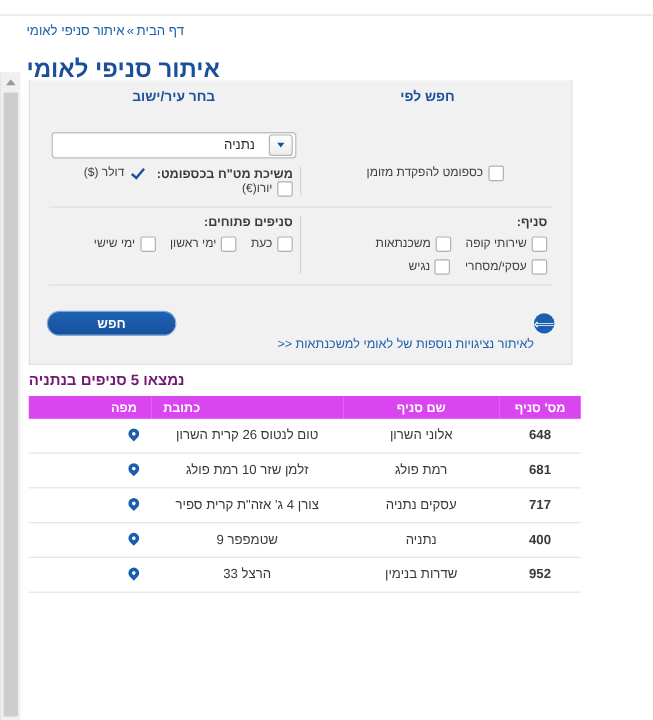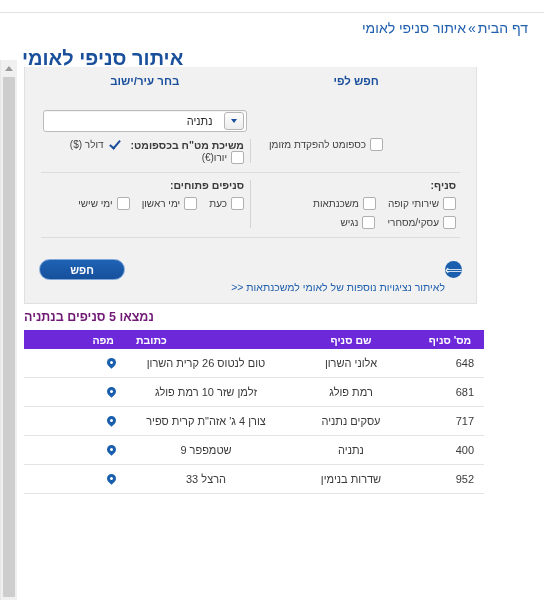--- a/index.html
+++ b/index.html
@@ -33,22 +33,22 @@
     height: 1px;
     background: #e2e2e2;
   }
 
   
   .breadcrumb {
     position: absolute;
     top: 20px;
     right: 16px;
     left: 22px;
-    text-align: right;
-    font-size: 14px;
+    text-align: left;
+    font-size: 11px;
     color: #2060ae;
     letter-spacing: 0;
     white-space: nowrap;
     direction: rtl;
   }
   .breadcrumb .crumb { color: #2060ae; }
   .breadcrumb .sep { color: #2060ae; margin: 0 2px; }
 
   
   .page-title {
@@ -149,21 +149,21 @@
   .filter-half {
     flex: 1 1 50%;
     box-sizing: border-box;
     padding: 0 6px;
     display: flex;
     flex-direction: row;
     align-items: center;
     justify-content: flex-start;
     flex-wrap: wrap;
   }
-  .filter-half.right-half { justify-content: flex-end; }
+  .filter-half.right-half { justify-content: center; }
   .vsep {
     width: 1px;
     align-self: stretch;
     background: #d4d4d4;
     margin: 1px 0;
     flex: 0 0 auto;
   }
 
   .hrule {
     height: 1px;
@@ -240,21 +240,21 @@
   
   .action-bar {
     display: flex;
     flex-direction: row;
     align-items: center;
     justify-content: space-between;
     padding: 8px 14px 10px 14px;
     box-sizing: border-box;
   }
   .btn-search {
-    width: 86px;
+    width: 108px;
     height: 21px;
     border-radius: 11px;
     background: linear-gradient(#1f62b4,#16509c);
     border: 1px solid #7fa8d8;
     color: #ffffff;
     font-size: 11px;
     font-weight: bold;
     display: flex;
     align-items: center;
     justify-content: center;
@@ -309,21 +309,21 @@
     left: 24px;
     box-sizing: border-box;
   }
   table.results {
     width: 100%;
     border-collapse: collapse;
     table-layout: fixed;
     direction: rtl;
   }
   table.results thead th {
-    background: #6d28d9;
+    background: #d946ef;
     color: #ffffff;
     font-size: 10.5px;
     font-weight: bold;
     height: 19px;
     padding: 0 10px;
     text-align: center;
     border: none;
     white-space: nowrap;
   }
   table.results thead th.col-num   { width: 48px;  text-align: center; }
@@ -335,21 +335,21 @@
     height: 28px;
     font-size: 11px;
     color: #3a3a3a;
     border-bottom: 1px solid #e4e4e4;
     padding: 0 10px;
     background: #ffffff;
     white-space: nowrap;
     overflow: hidden;
     text-overflow: ellipsis;
   }
-  td.c-num  { color: #1a5fae; text-align: right; }
+  td.c-num  { color: #1a5fae; text-align: center; font-weight: bold; }
   td.c-name { text-align: center; }
   td.c-addr { text-align: center; }
   td.c-map  { text-align: right; padding-right: 14px; }
 
   .pin {
     display: inline-block;
     width: 9px;
     height: 9px;
     background: #1a5fae;
     border-radius: 50% 50% 50% 0;

